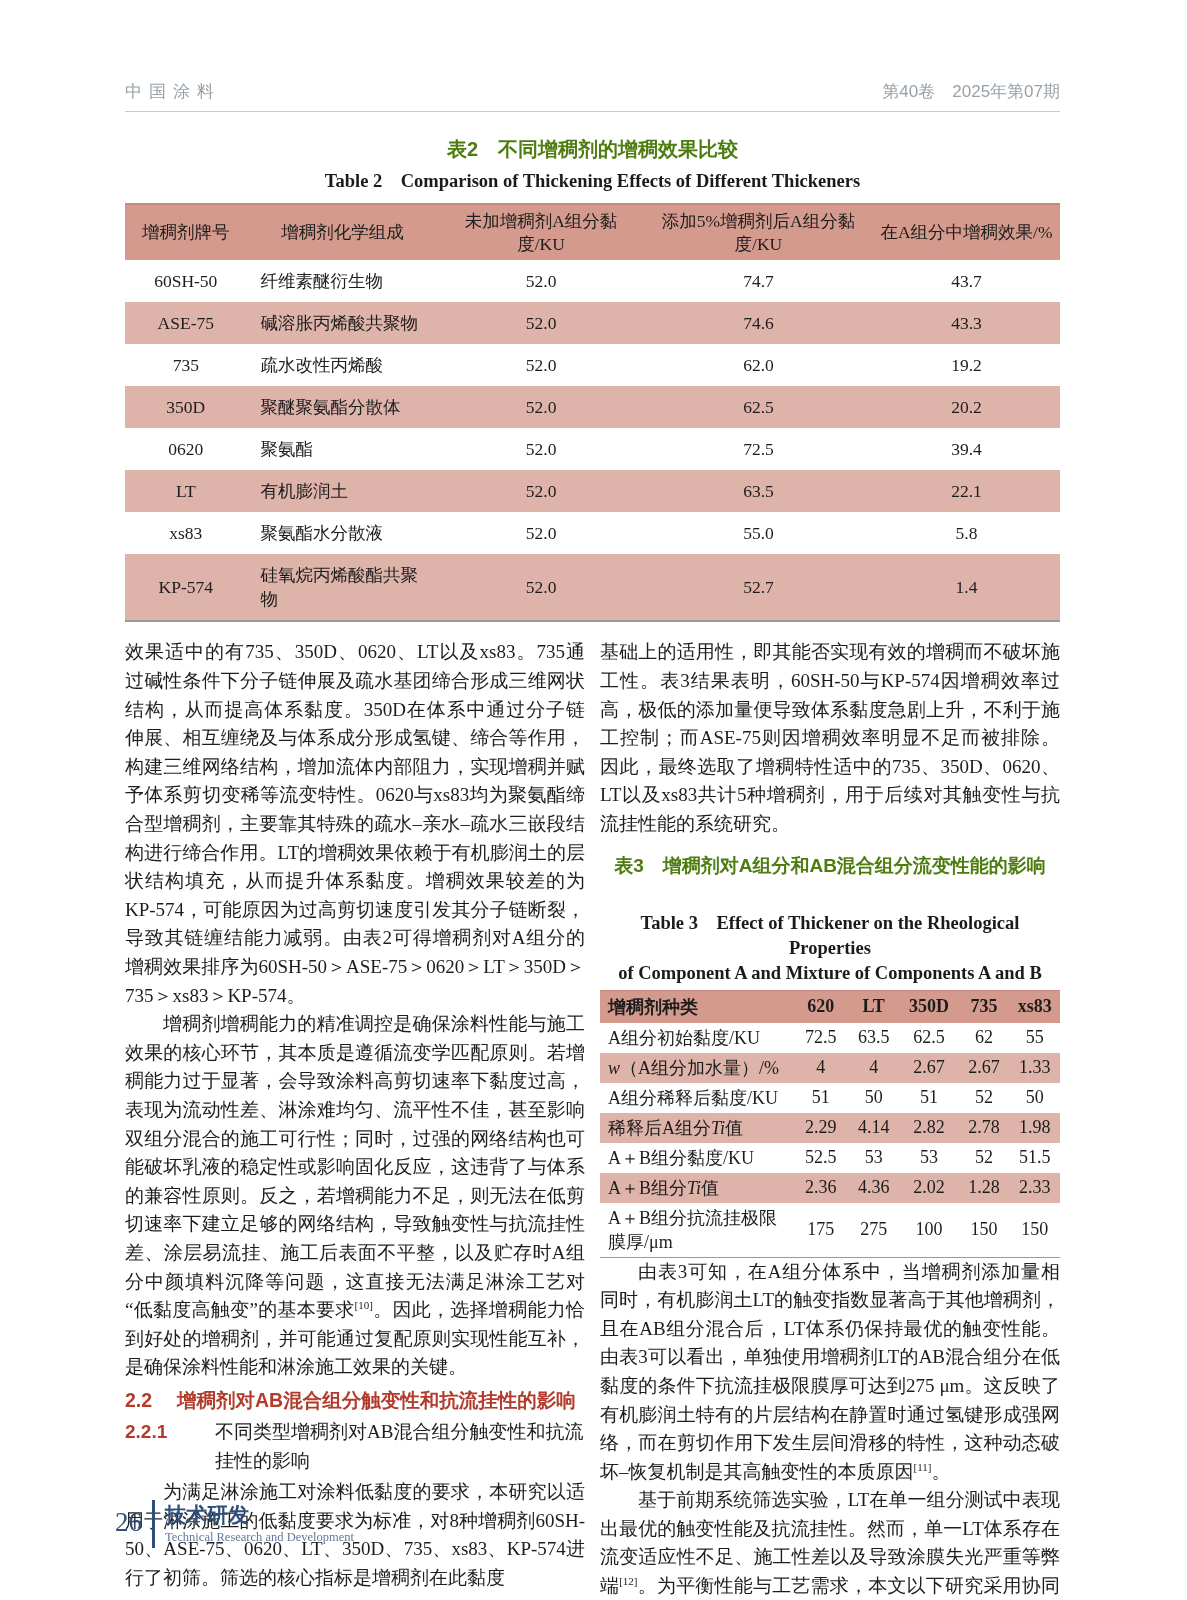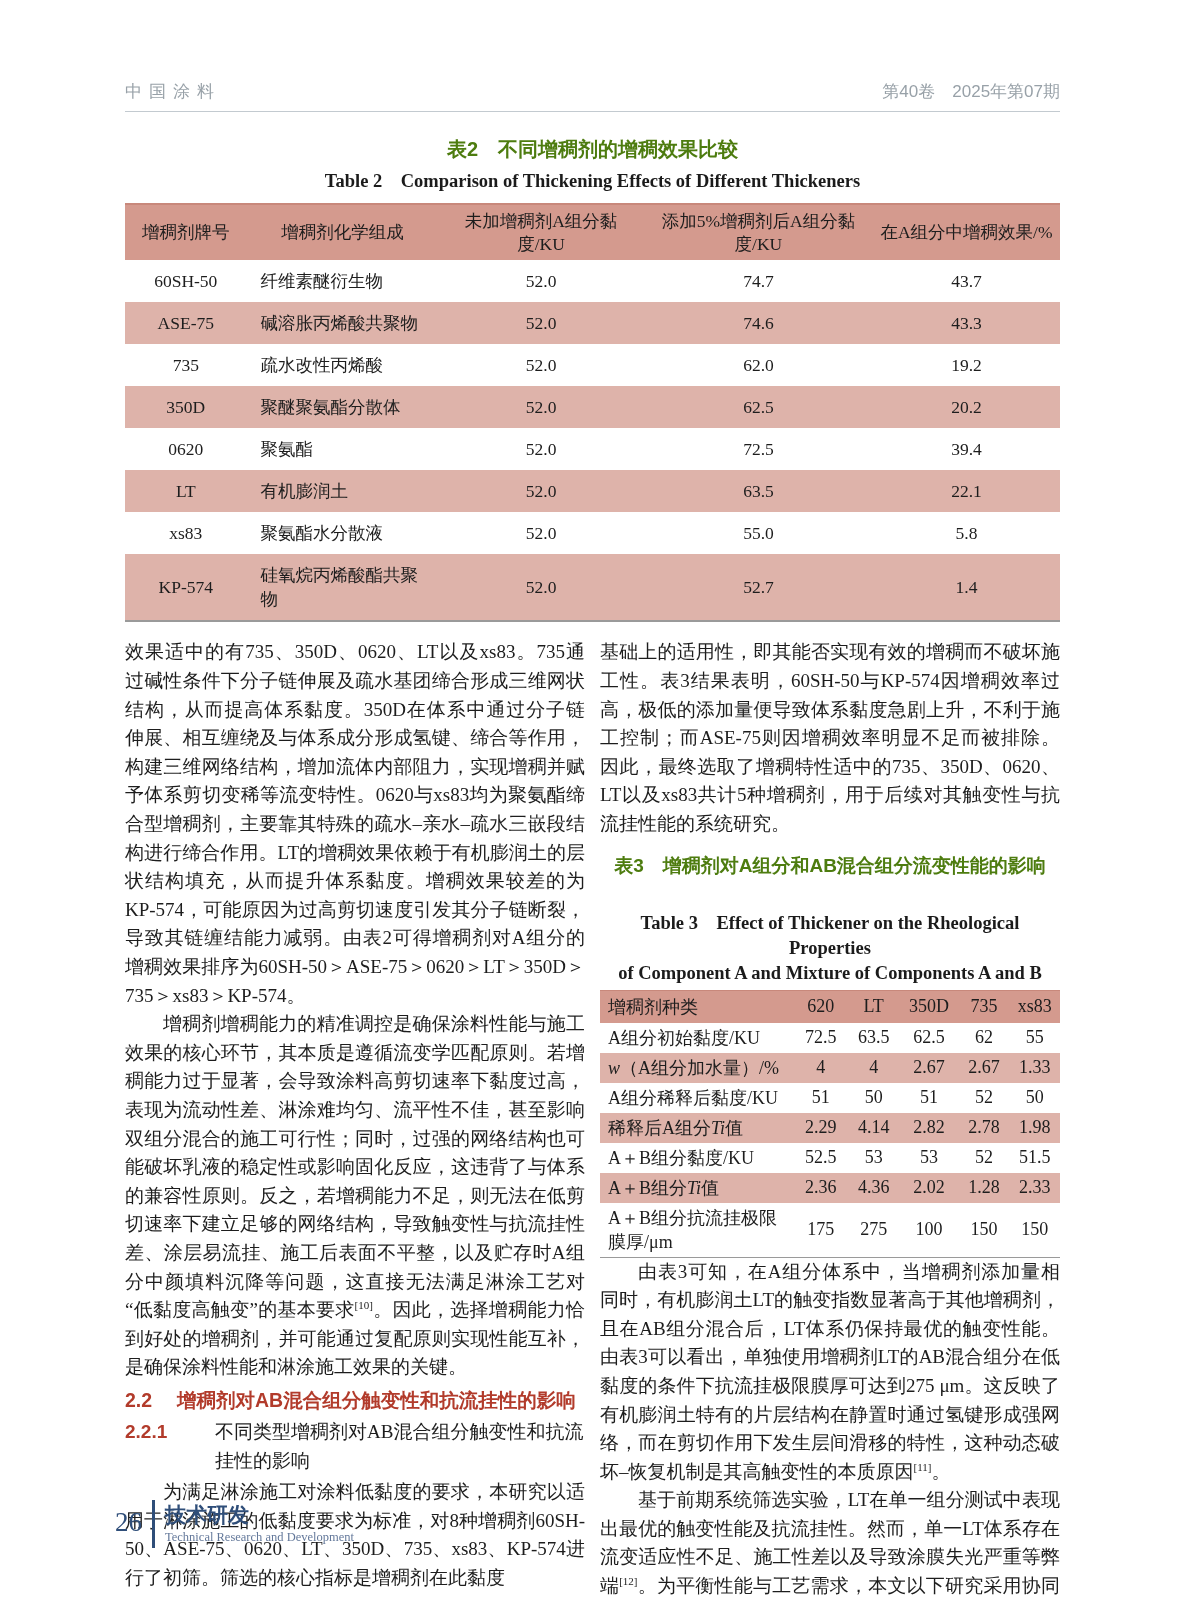--- a/index.html
+++ b/index.html
@@ -53,21 +53,21 @@
   .h22 .num{position:absolute;left:0;top:0;}
   .h221{position:relative;margin:1px 0 2px;padding-left:90px;font-size:19px;line-height:29.5px;}
   .h221 .num{
     position:absolute;left:0;top:0;color:#b23b2b;font-weight:bold;
     font-family:"Liberation Sans","DejaVu Sans",sans-serif;font-size:19px;
   }
   
   .tbl3-wrap{margin-top:14px;}
   .tbl3{width:100%;font-size:18px;border-bottom:1.5px solid #9a9a9a;margin-top:2px;}
   .tbl3 thead th{
-    background:#d49a8e;font-weight:normal;padding:4px 2px;text-align:center;
+    background:#d49a8e;font-weight:bold;padding:4px 2px;text-align:center;
     border-top:1.5px solid #c8887b;
   }
   .tbl3 thead th.l, .tbl3 td.l{text-align:left;padding-left:8px;}
   .tbl3 td{padding:3px 2px;height:24px;text-align:center;vertical-align:middle;}
   .tbl3 tbody tr:nth-child(even){background:#deb3aa;}
   .after-tbl3{margin-top:16px;}
   
   .footer{position:absolute;left:115px;top:1500px;display:flex;align-items:center;}
   .footer .pnum{font-size:27px;color:#2f4e79;margin-right:10px;padding-bottom:4px;}
   .footer .bar{width:3px;height:48px;background:#2f4e79;margin-right:10px;}

